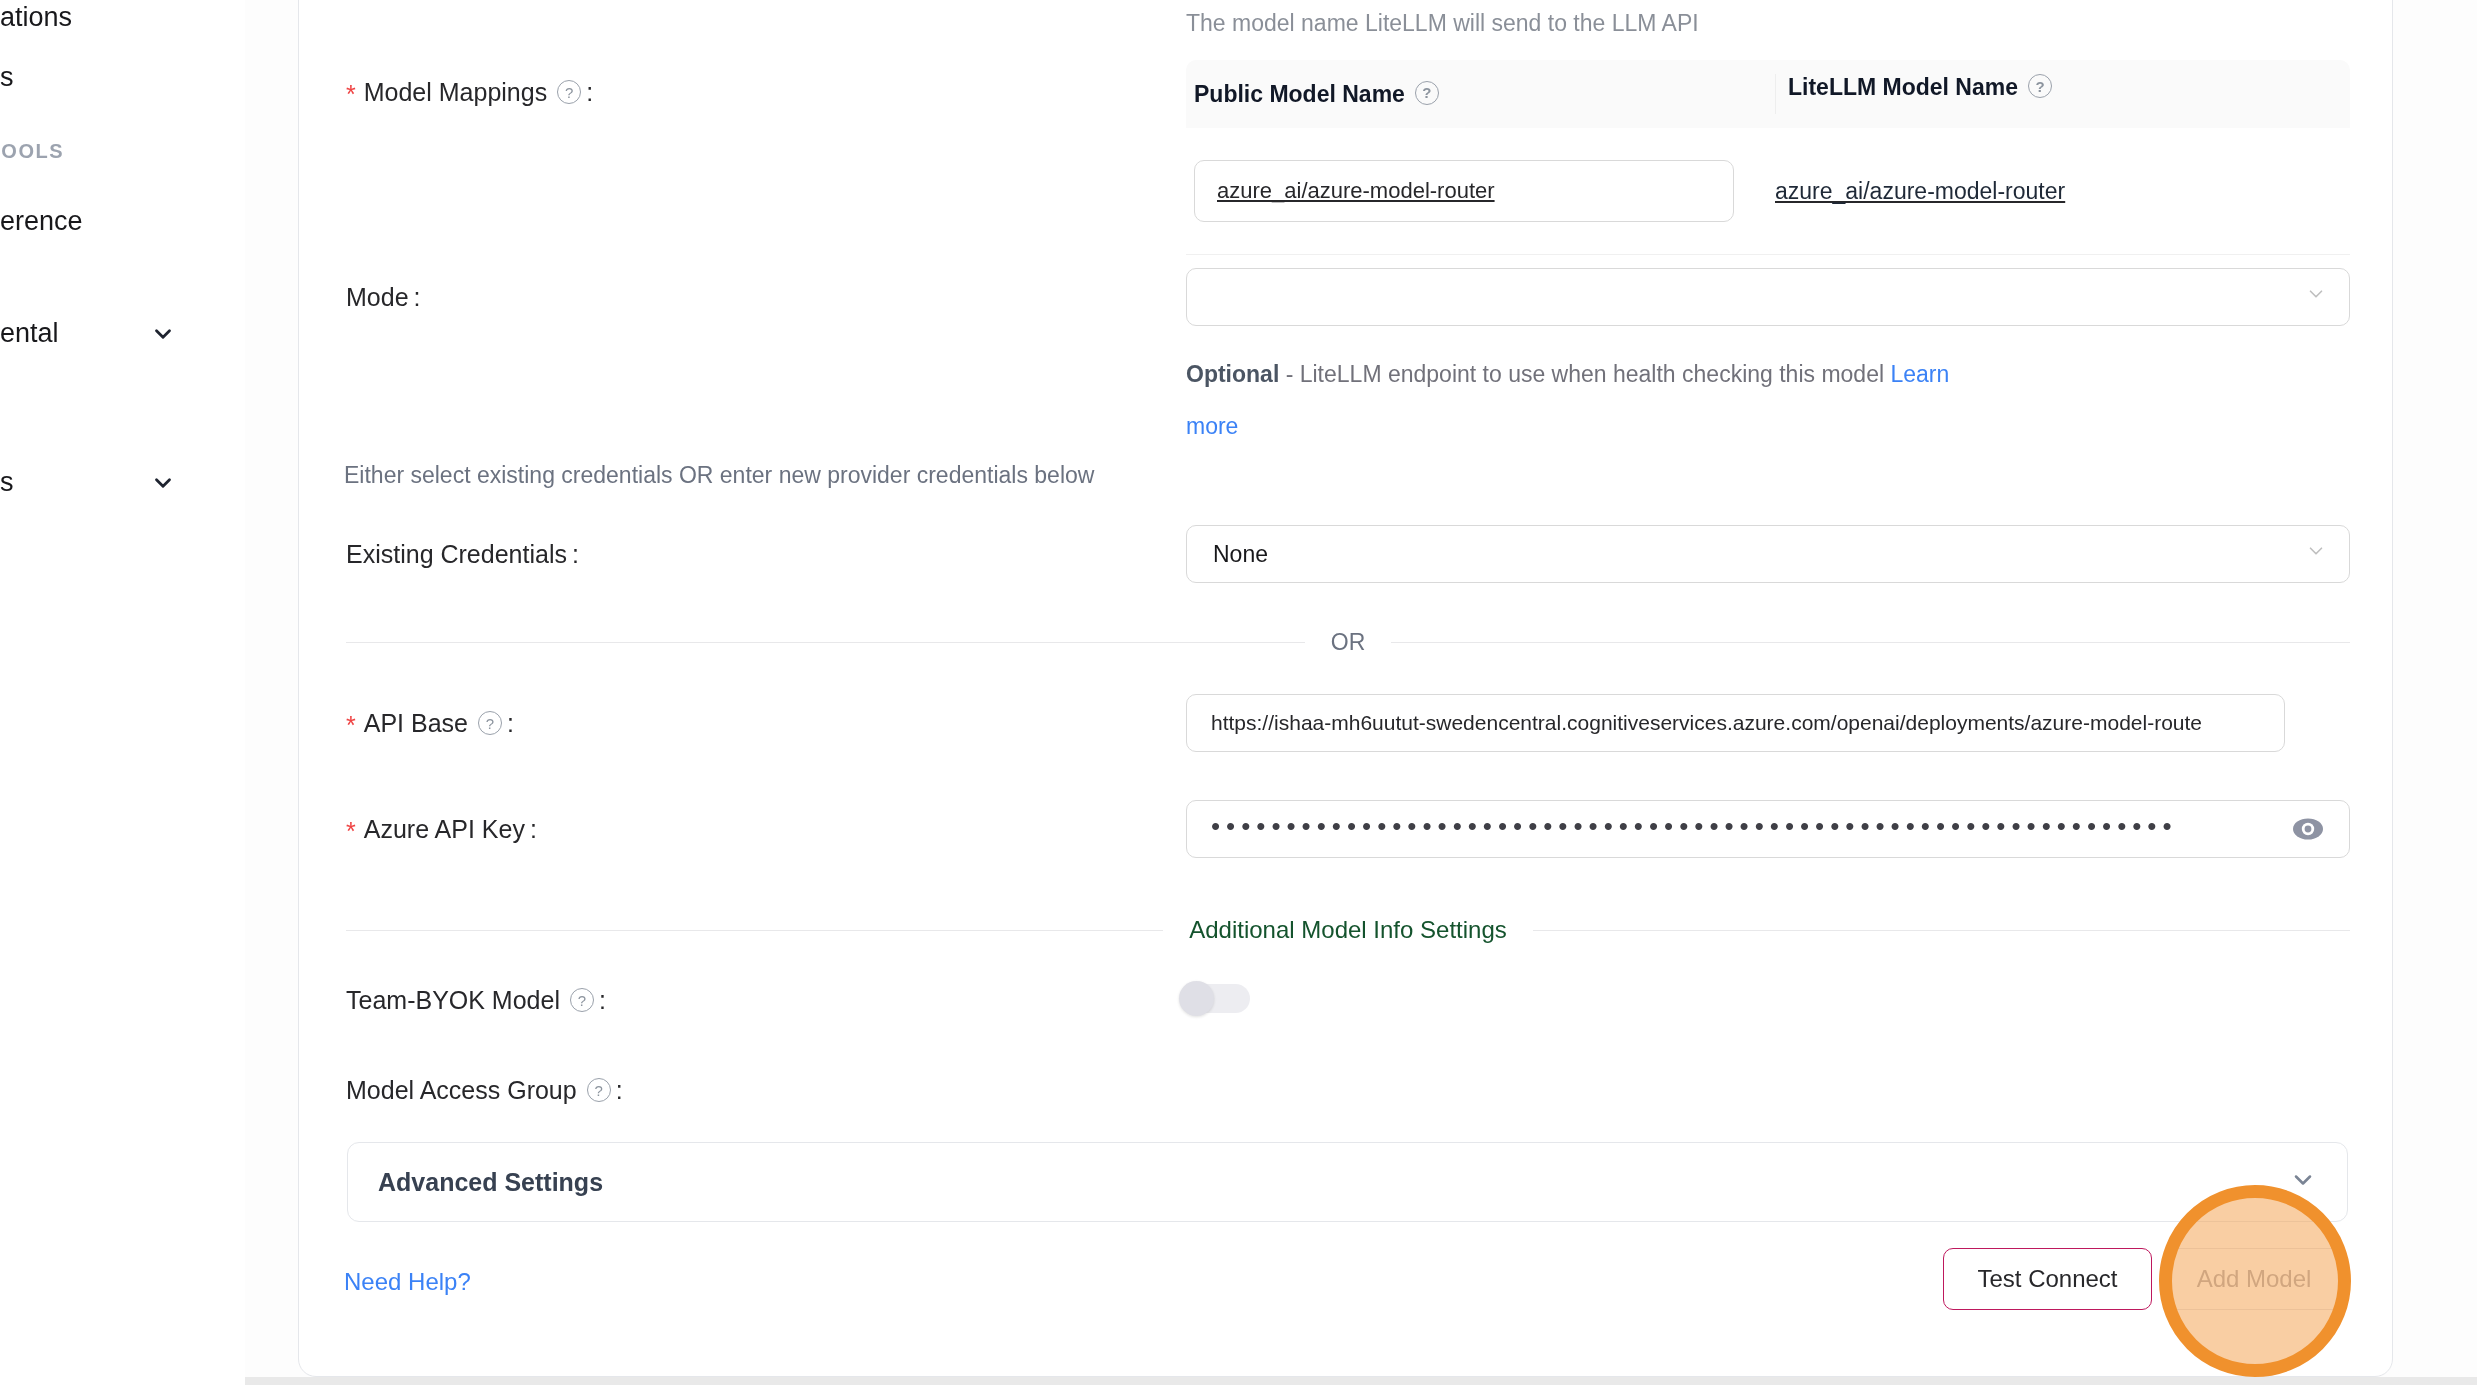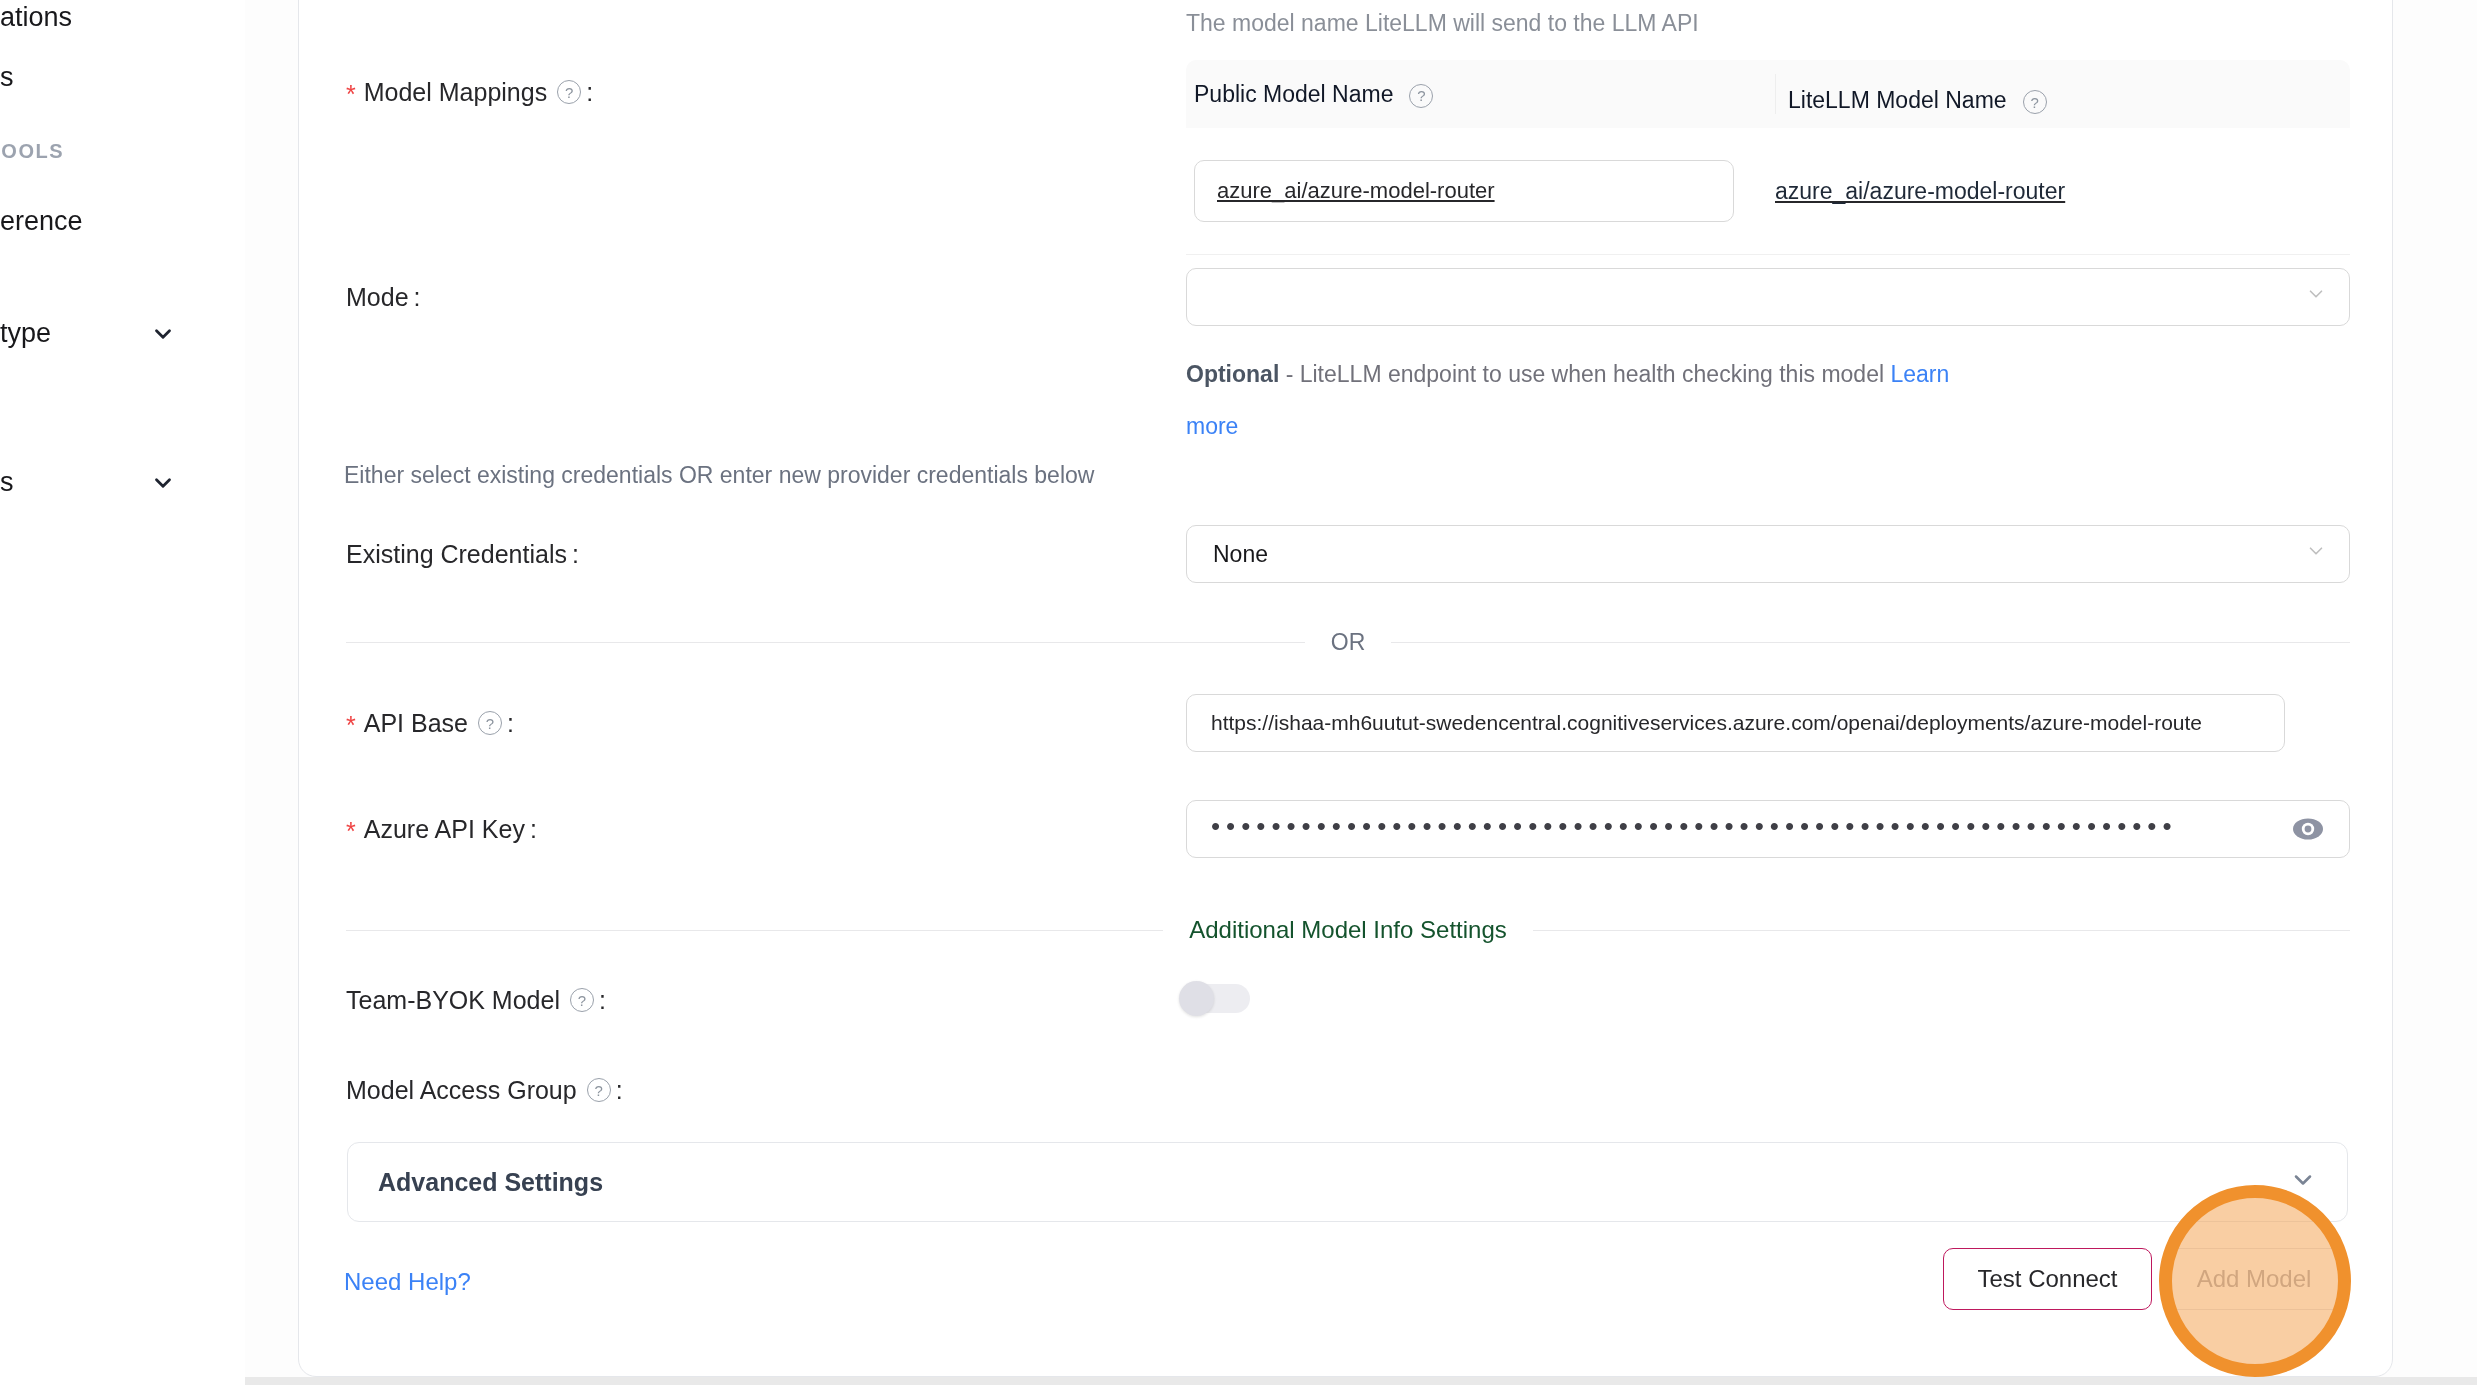--- a/index.html
+++ b/index.html
@@ -26,21 +26,21 @@
   .req { color:#ef4444; font-size:25px; margin-right:8px; position:relative; top:2px; }
   .qicon { width:24px; height:24px; border:1.5px solid #9aa1ab; border-radius:50%; color:#8c949e;
            font-size:15px; display:inline-flex; align-items:center; justify-content:center; margin-left:10px; }
   .colon { margin-left:5px; }
 
   .hint { position:absolute; font-size:23px; color:#8a8f98; white-space:nowrap; }
 
   
   .mm-table { position:absolute; left:1186px; top:60px; width:1164px; }
   .mm-head { display:flex; background:#fafafa; border-radius:10px 10px 0 0; height:68px; align-items:center; }
-  .mm-hcell { display:flex; align-items:flex-end; font-size:23px; font-weight:400; color:#111827; padding-left:8px;gap:6px; }
+  .mm-hcell { display:flex; align-items:flex-start; font-size:23px; font-weight:700; color:#111827; padding-left:8px; }
   .mm-hcell.c1 { width:589px; }
   .mm-hcell.c2 { flex:1; border-left:1px solid #eeeeee; height:40px; padding-left:12px; }
   .mm-body { display:flex; align-items:center; height:127px; border-bottom:1px solid #f0f0f0;text-decoration:underline; }
   .mm-input { margin-left:8px; width:540px; height:62px; border:1px solid #d9d9d9; border-radius:10px;
               font-family:"Liberation Sans",sans-serif; font-size:22px; color:#27272a; padding:0 22px; outline:none; }
   .mm-static { font-size:23px; color:#1f2937; padding-left:14px; width:575px; margin-left:589px-; }
   .mm-body .mm-static { margin-left:27px; }
 
   
   .sel { position:absolute; left:1186px; width:1164px; height:58px; background:#fff; border:1px solid #d9d9d9;
@@ -96,21 +96,21 @@
 <div class="page">
 
   <div class="card"></div>
   <div class="bottom-strip"></div>
 
   <nav class="sidebar">
     <div class="sb-item" style="top:2px">ations</div>
     <div class="sb-item" style="top:62px">s</div>
     <div class="sb-section" style="top:140px">TOOLS</div>
     <div class="sb-item" style="top:206px">erence</div>
-    <div class="sb-item" style="top:318px">type</div>
+    <div class="sb-item" style="top:318px">ental</div>
     <span class="sb-chevron" style="position:absolute; top:321px; left:150px">
       <svg width="26" height="26" viewBox="0 0 24 24" fill="none">
           <path d="M6 9l6 6 6-6" stroke="#1f2430" stroke-width="2.6" stroke-linecap="round" stroke-linejoin="round"></path>
         </svg>
     </span>
     <div class="sb-item" style="top:467px">s</div>
     <span class="sb-chevron" style="position:absolute; top:470px; left:150px">
       <svg width="26" height="26" viewBox="0 0 24 24" fill="none">
           <path d="M6 9l6 6 6-6" stroke="#1f2430" stroke-width="2.6" stroke-linecap="round" stroke-linejoin="round"></path>
         </svg>

